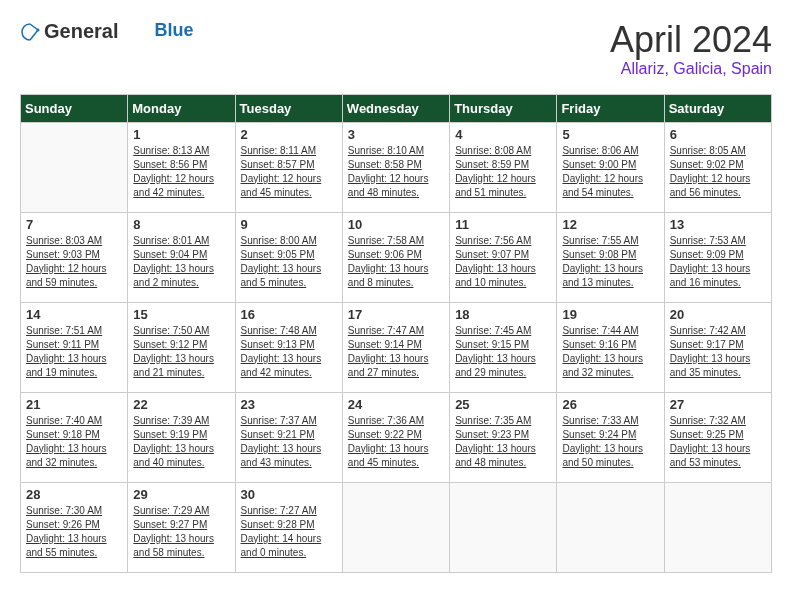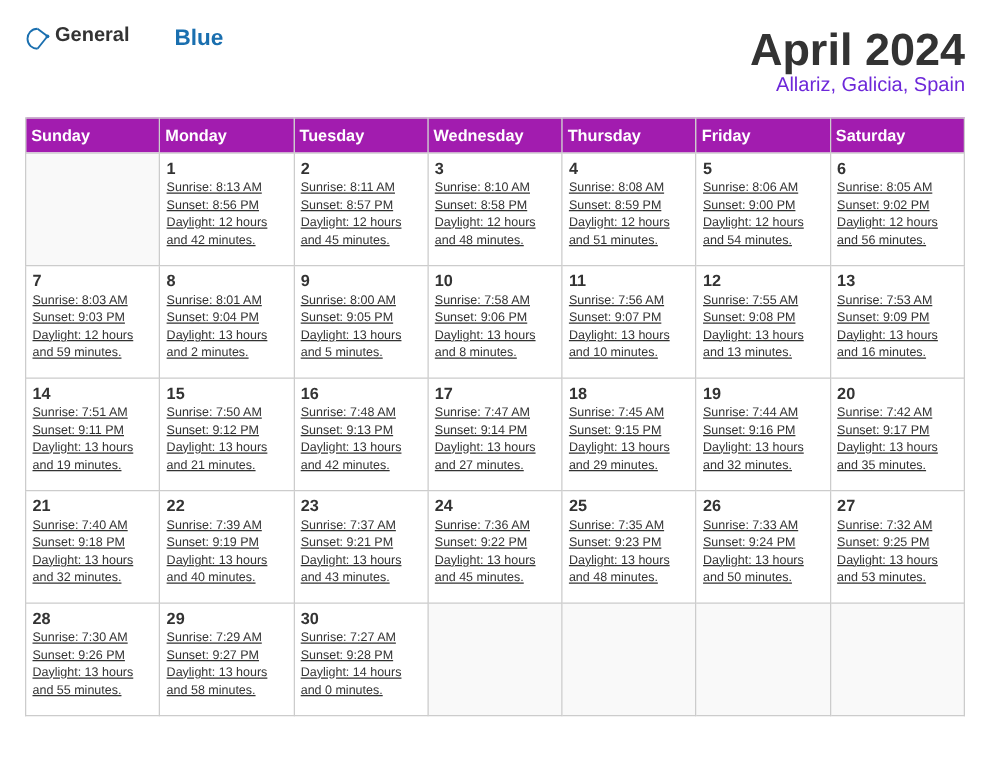--- a/index.html
+++ b/index.html
@@ -15,54 +15,54 @@
       justify-content: space-between;
       align-items: flex-start;
       margin-bottom: 16px;
     }
     .logo {
       display: flex;
       align-items: center;
       gap: 4px;
     }
     .logo-text-general {
-      font-size: 16px;
+      font-size: 20px;
       font-weight: bold;
       color: #333;
     }
     .logo-text-blue {
       font-size: 18px;
       font-weight: bold;
       color: #1a6faf;
       margin-left: 36px;
     }
     .logo-icon {
       width: 20px;
       height: 20px;
     }
     .title-block {
       text-align: right;
     }
     .month-title {
       font-size: 36px;
-      font-weight: bold;
+      font-weight: normal;
       color: #333;
       line-height: 1.1;
     }
     .location {
       font-size: 16px;
       color: #6d28d9;
     }
     .calendar {
       width: 100%;
       border-collapse: collapse;
       table-layout: fixed;
     }
     .calendar th {
-      background: #a21caf;
+      background: #14532d;
       color: #fff;
       padding: 6px 4px;
       font-size: 13px;
       font-weight: bold;
       text-align: left;
       border: 1px solid #ccc;
     }
     .calendar td {
       border: 1px solid #ccc;
       vertical-align: top;

